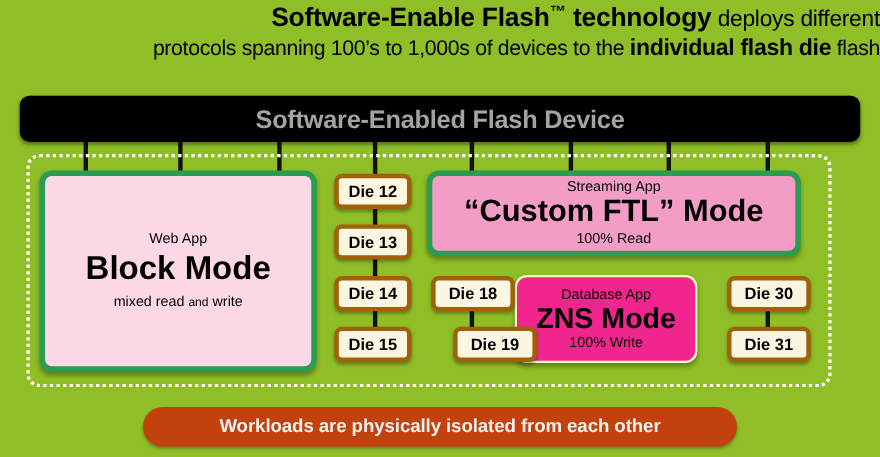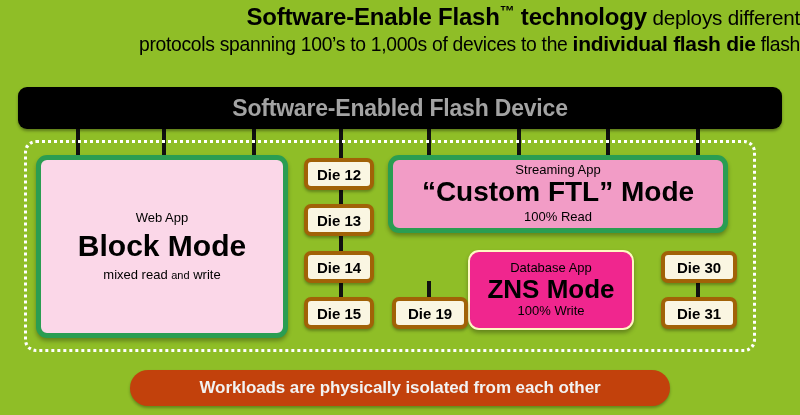--- a/index.html
+++ b/index.html
@@ -163,21 +163,24 @@
       <span>Die 13</span>
     </div>
   <div class="die" style="left:304px;top:251px;">
       <span>Die 14</span>
     </div>
   <div class="die" style="left:304px;top:297px;">
       <span>Die 15</span>
     </div>
 
   <div class="stub" style="left:427px;top:281px;height:18px;"></div>
-  <div class="die wide" style="left:392px;top:297px;">
+  <div class="die wide" style="left:392px;top:251px;">
+      <span>Die 18</span>
+    </div>
+  <div class="die wide" style="left:412px;top:297px;">
       <span>Die 19</span>
     </div>
 
   <div class="stub" style="left:696px;top:281px;height:18px;"></div>
   <div class="die wide" style="left:661px;top:251px;">
       <span>Die 30</span>
     </div>
   <div class="die wide" style="left:661px;top:297px;">
       <span>Die 31</span>
     </div>

